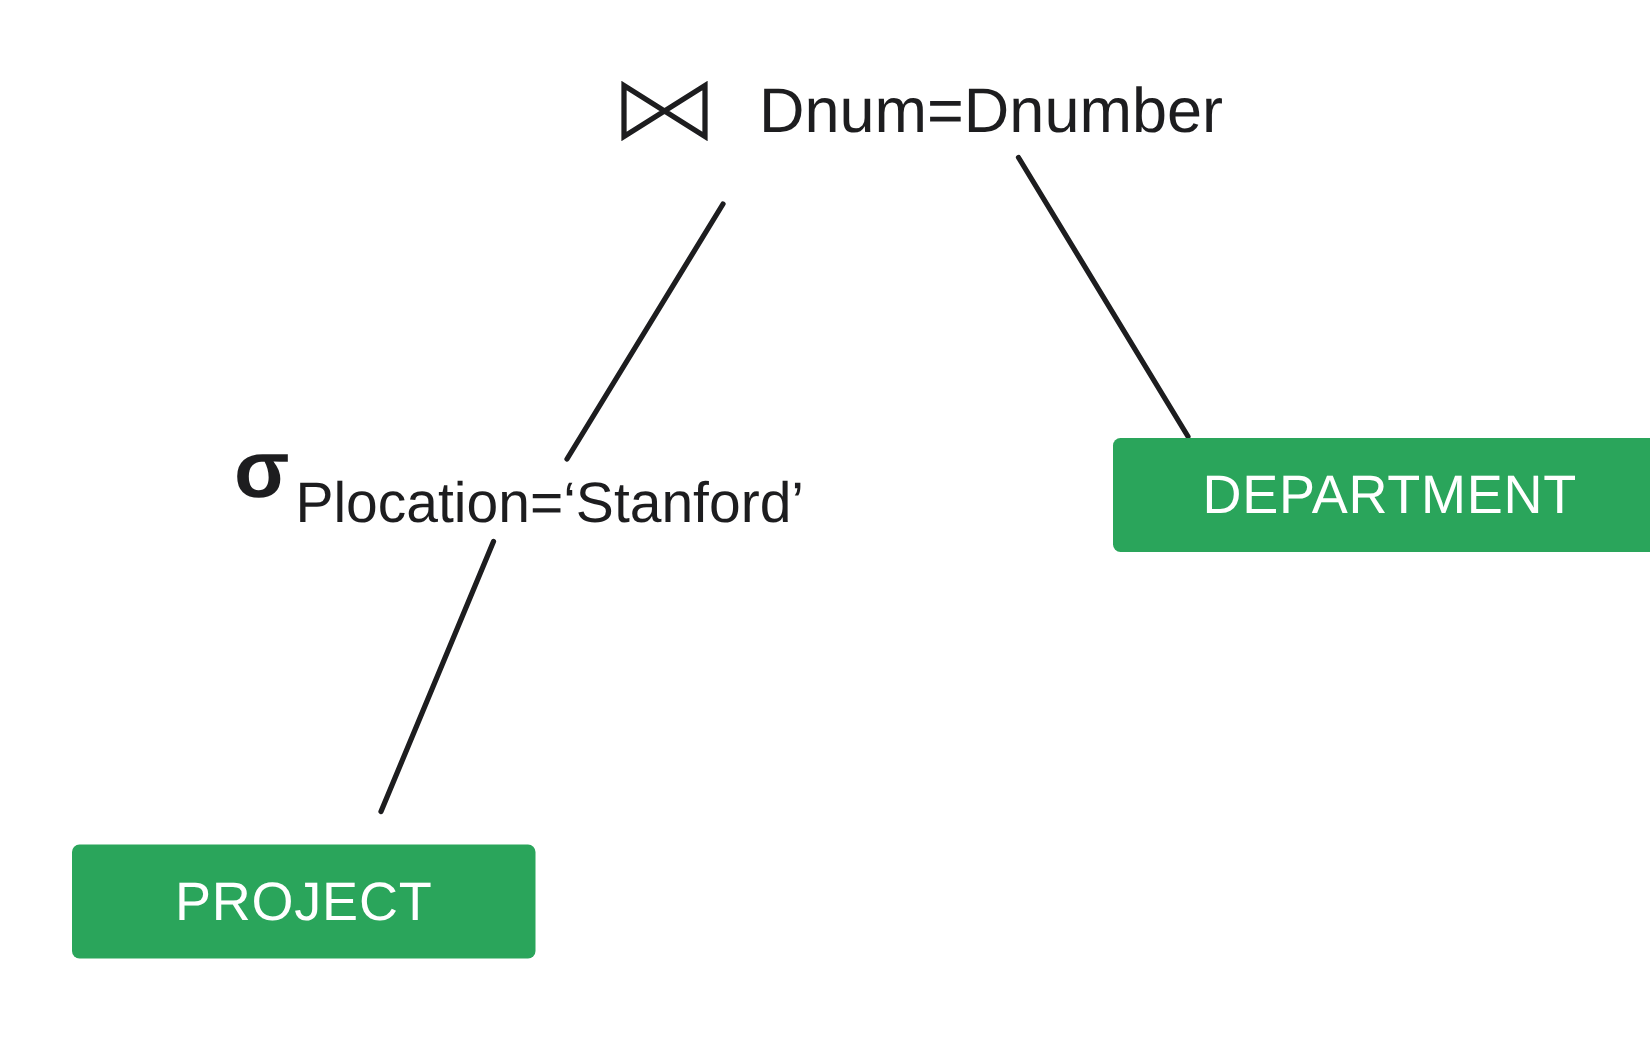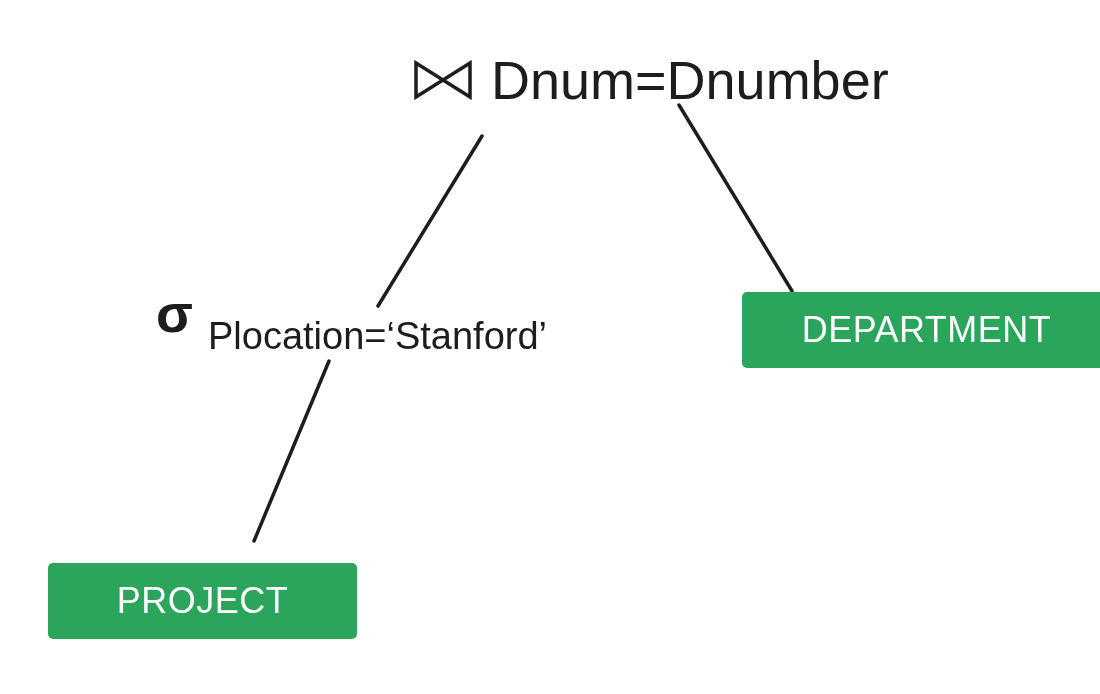--- a/index.html
+++ b/index.html
@@ -35,43 +35,43 @@
     top: 53px;
     display: flex;
     align-items: center;
   }
   .join-icon {
     width: 60px;
     height: 40px;
     display: block;
   }
   .join-condition {
-    font-size: 54px;
+    font-size: 42px;
     line-height: 1;
-    margin-left: 18px;
+    margin-left: 33px;
     white-space: nowrap;
   }
   .selection-node {
     position: absolute;
     left: 156px;
     top: 286px;
     display: flex;
     align-items: flex-start;
     white-space: nowrap;
   }
   .sigma {
     font-size: 54px;
     font-weight: 700;
     line-height: 1;
   }
   .selection-condition {
     font-size: 38px;
     line-height: 1;
     margin-top: 31px;
-    margin-left: 15px;
+    margin-left: 4px;
   }
   .relation-box {
     position: absolute;
     background: #2aa55b;
     border-radius: 5px;
     display: flex;
     align-items: center;
     justify-content: center;
     color: #ffffff;
     font-size: 36px;

